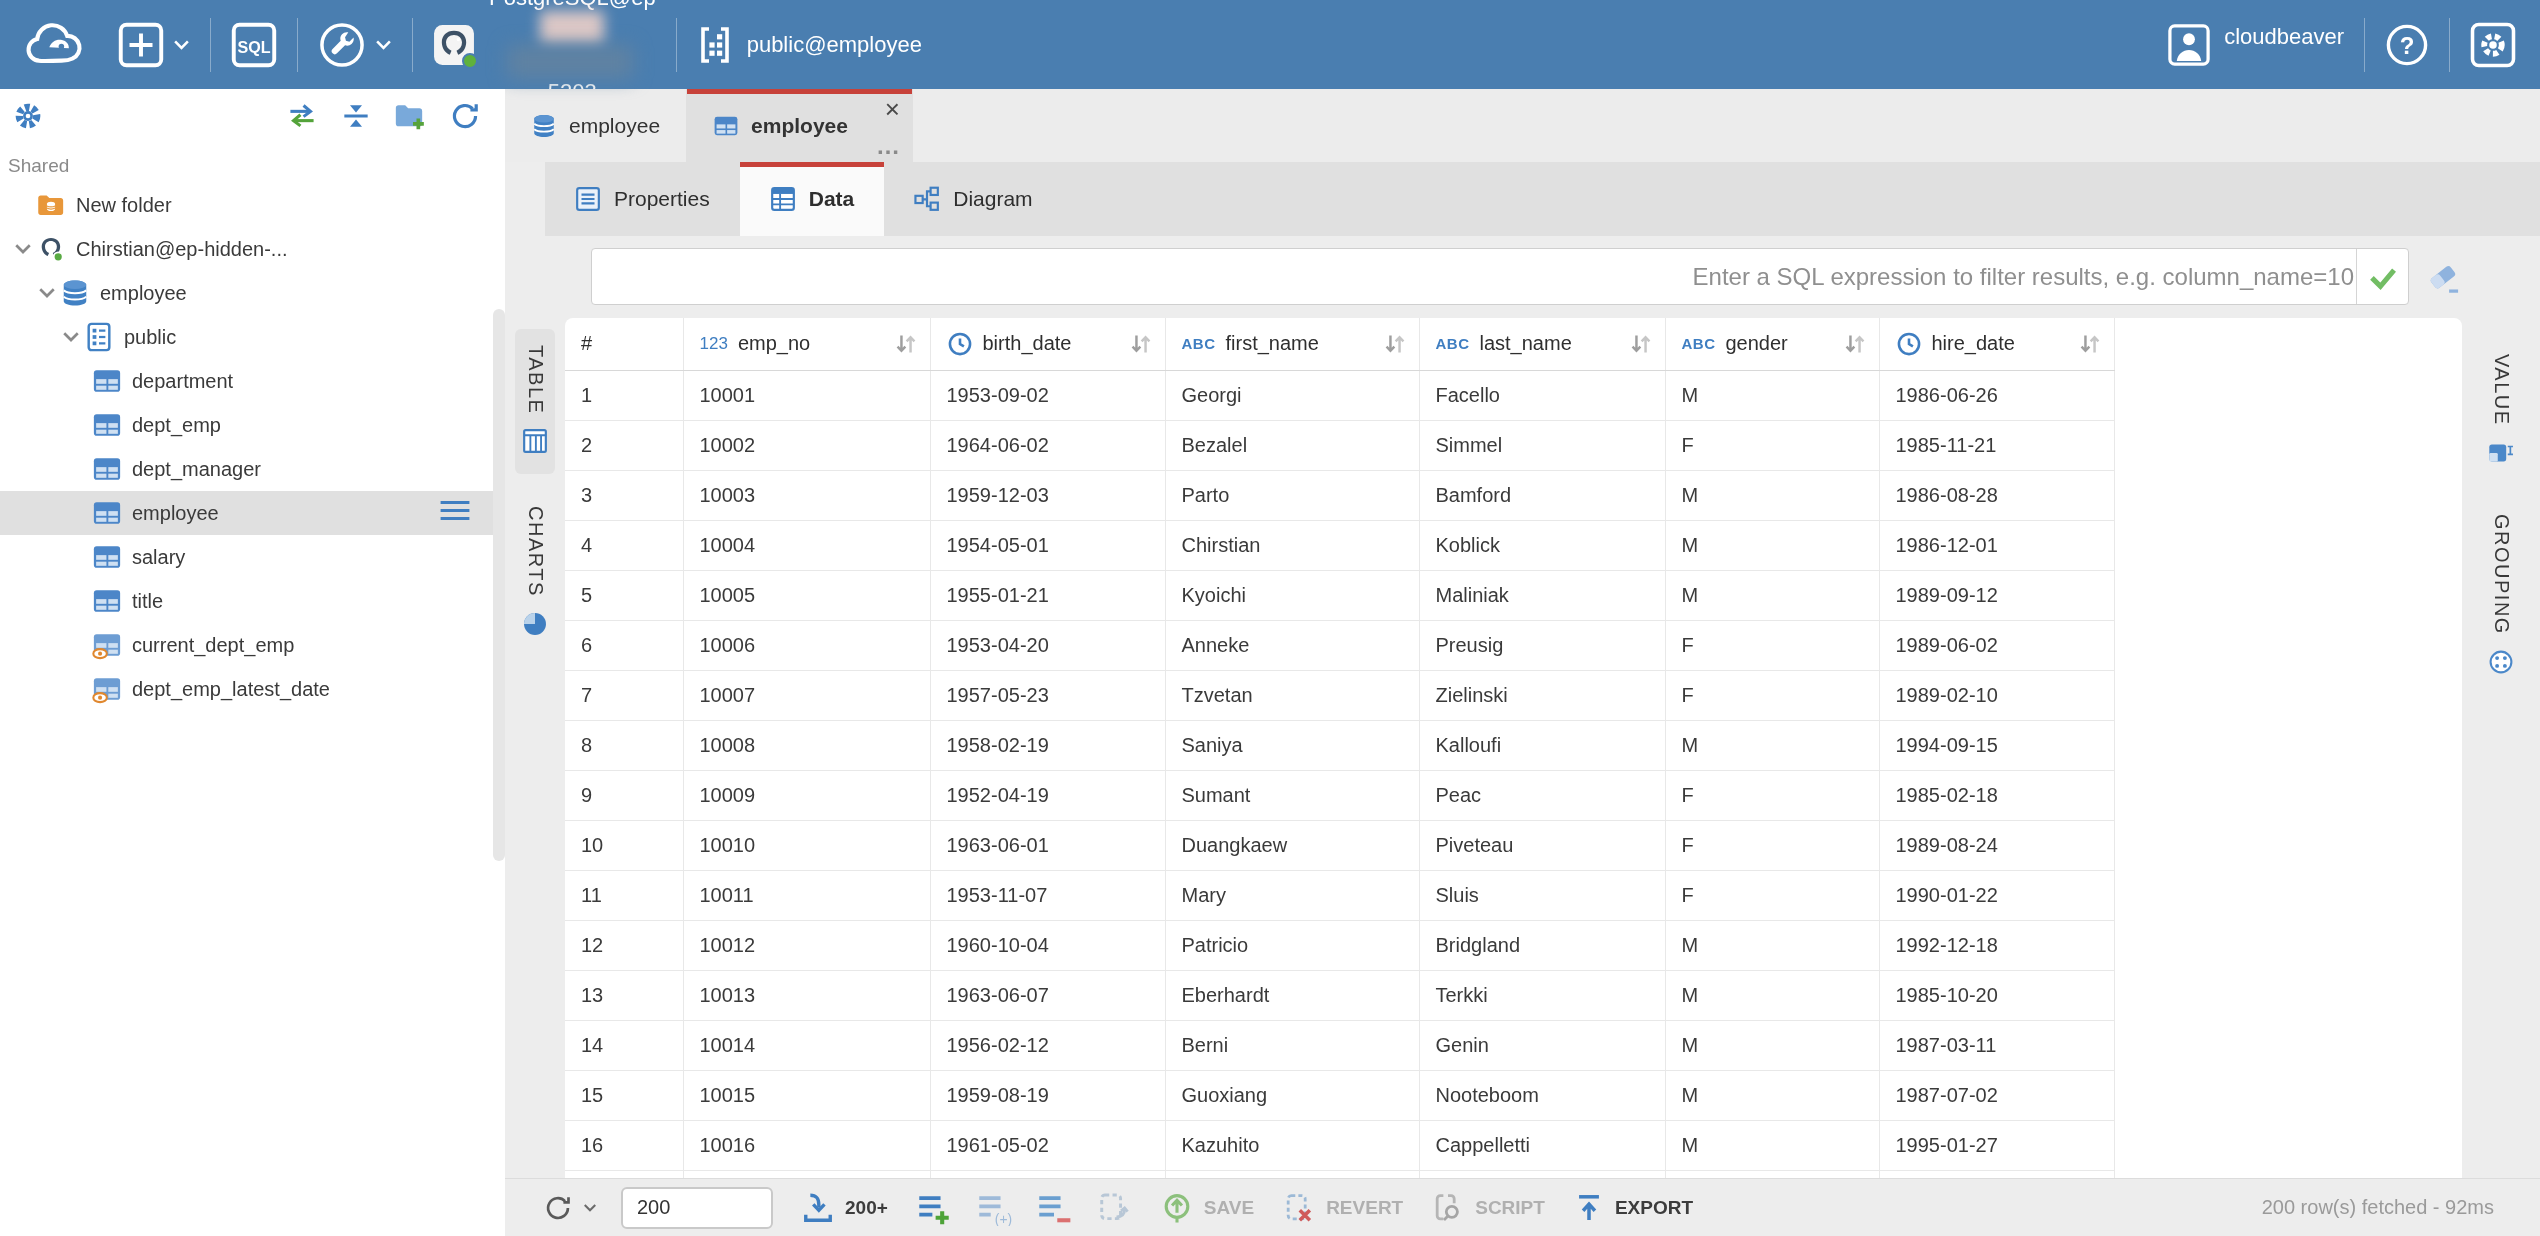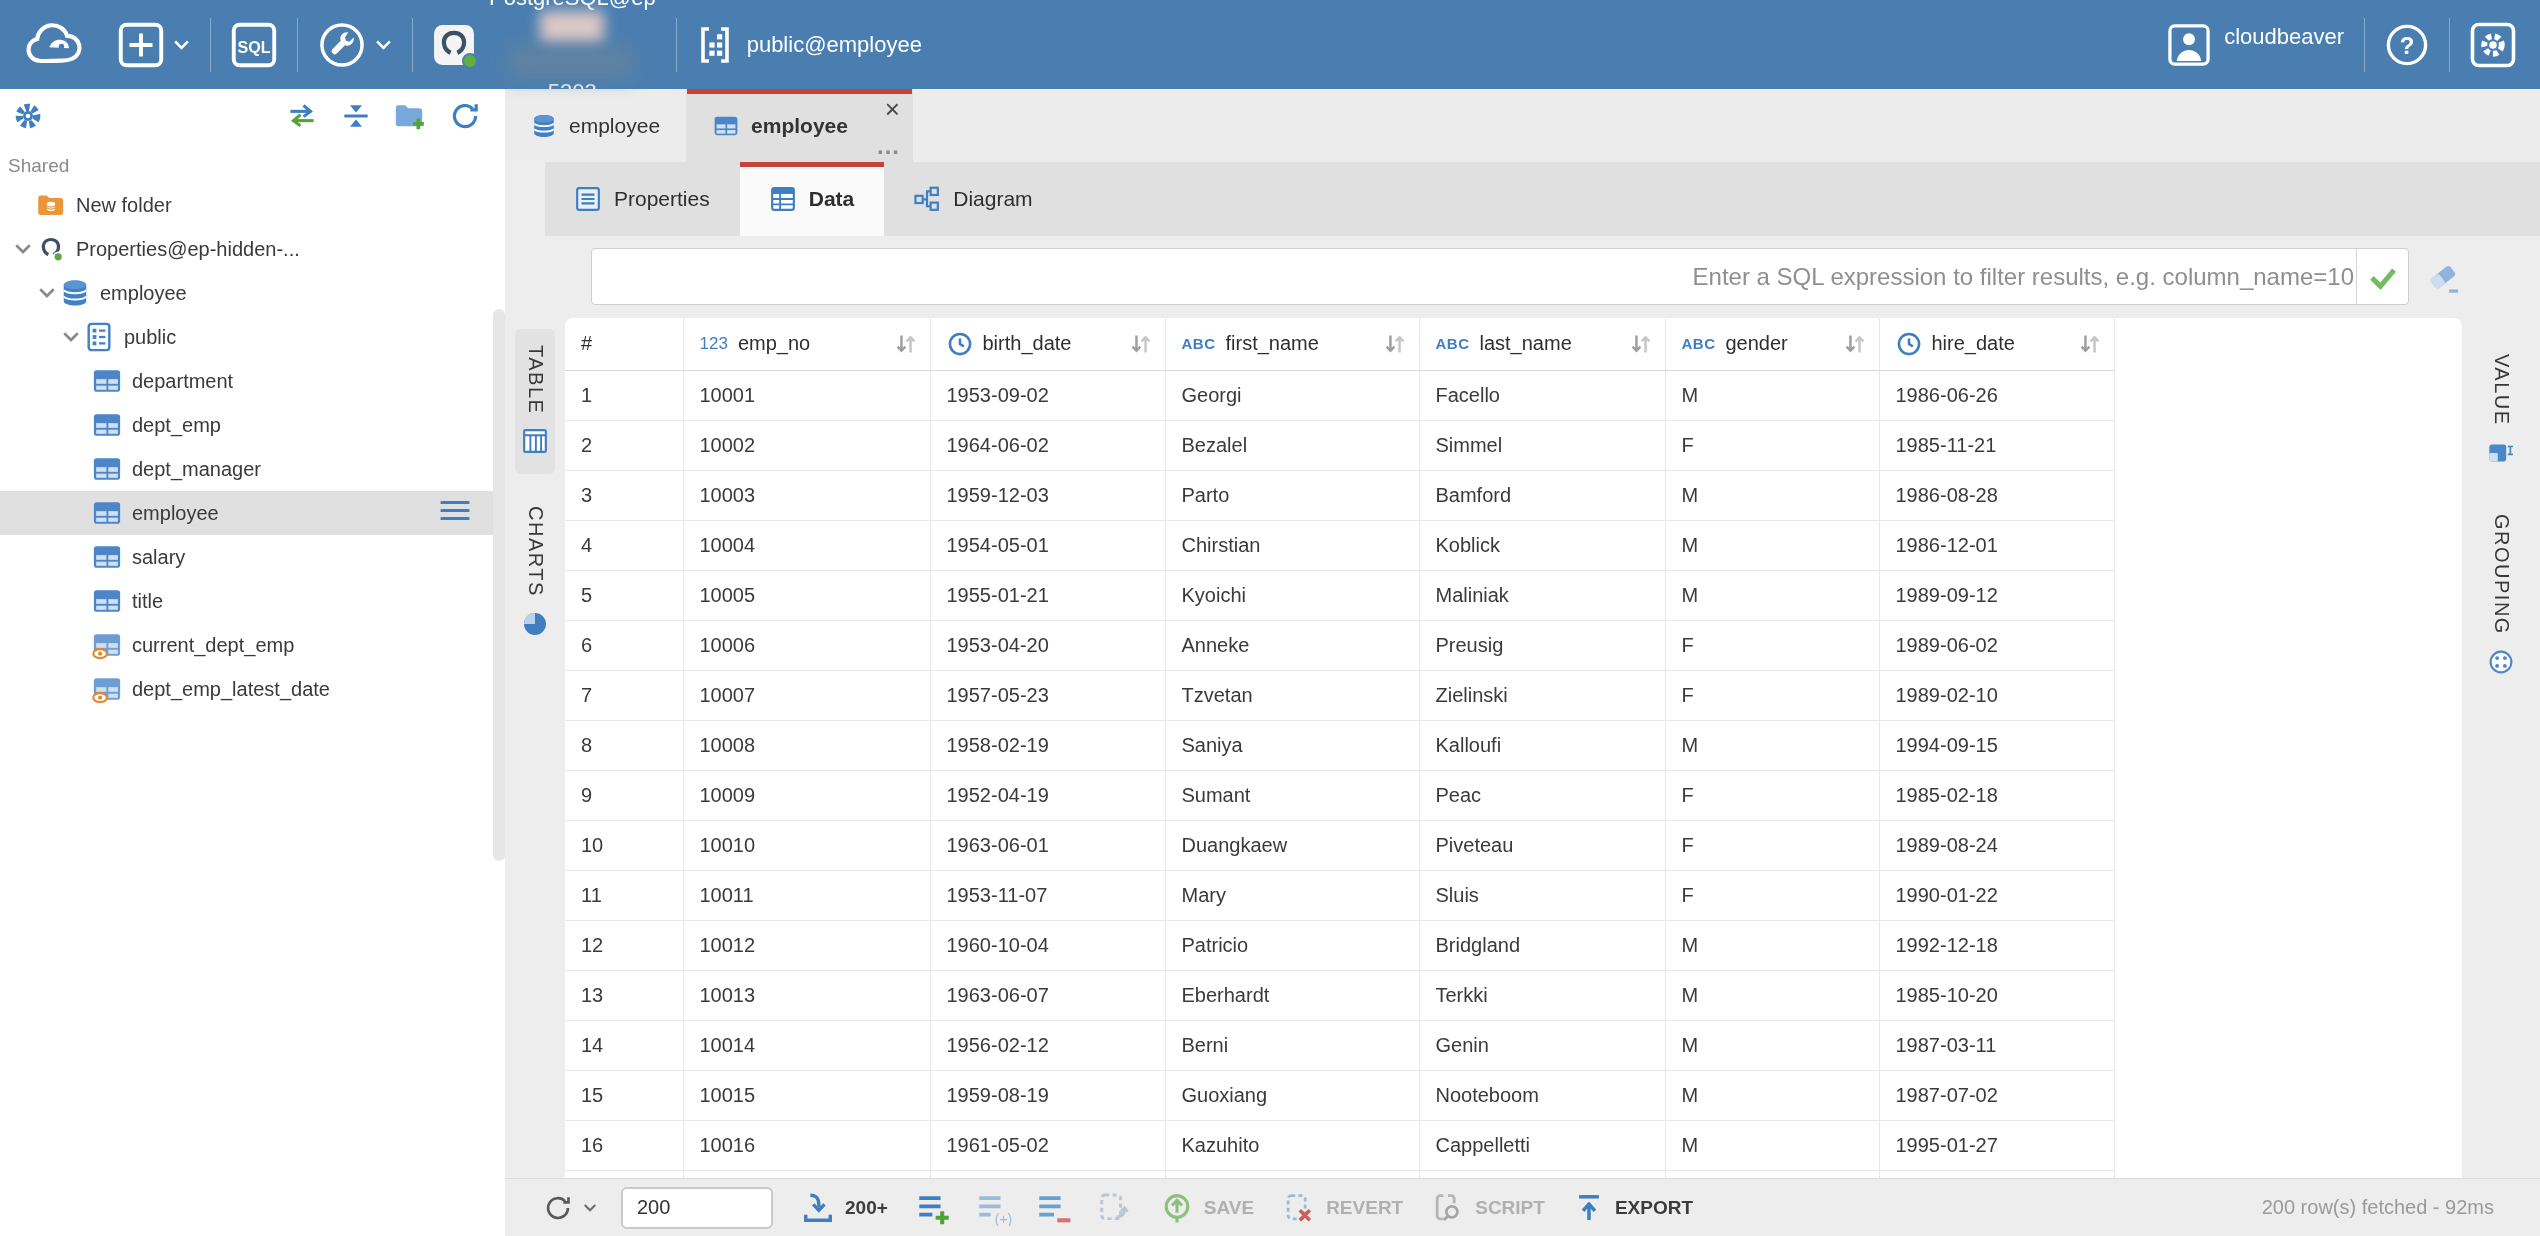--- a/index.html
+++ b/index.html
@@ -287,21 +287,21 @@
                 <path d="M1.5 2L6 6.5 10.5 2" fill="none" stroke="#8a8a8a" stroke-width="1.8"></path>
               </svg>
             </span>
             <span class="tree-ico">
               <svg viewBox="0 0 20 20">
                 <path d="M10 2.6c3.8 0 6.1 2.4 6.1 5.8 0 2.9-1.6 5.3-4 6.3l-.9-2.1c1.7-.7 2.7-2.2 2.7-4.1 0-2.3-1.7-3.8-4-3.8S6 6.2 6 8.5c0 1.9 1 3.4 2.7 4.1l-.9 2.1c-2.4-1-4-3.4-4-6.3C3.9 5 6.2 2.6 10 2.6z" fill="#3d5166"></path>
                 <circle cx="12.2" cy="7" r=".9" fill="#fff"></circle>
                 <circle cx="14.8" cy="15.2" r="3" fill="#58aa43" stroke="#fff" stroke-width="1.2"></circle>
               </svg>
             </span>
-            <span class="tree-label">Properties@ep-hidden-...</span>
+            <span class="tree-label">Chirstian@ep-hidden-...</span>
           </div>
           <div class="tree-row" style="padding-left: 34px;">
             <span class="chev-slot">
               <svg viewBox="0 0 12 9" width="18" height="14">
                 <path d="M1.5 2L6 6.5 10.5 2" fill="none" stroke="#8a8a8a" stroke-width="1.8"></path>
               </svg>
             </span>
             <span class="tree-ico">
               <svg viewBox="0 0 16 16">
                 <path d="M2 3.6C2 2.33 4.7 1.3 8 1.3s6 1.03 6 2.3v8.8c0 1.27-2.7 2.3-6 2.3s-6-1.03-6-2.3z" fill="#4181c4"></path>

